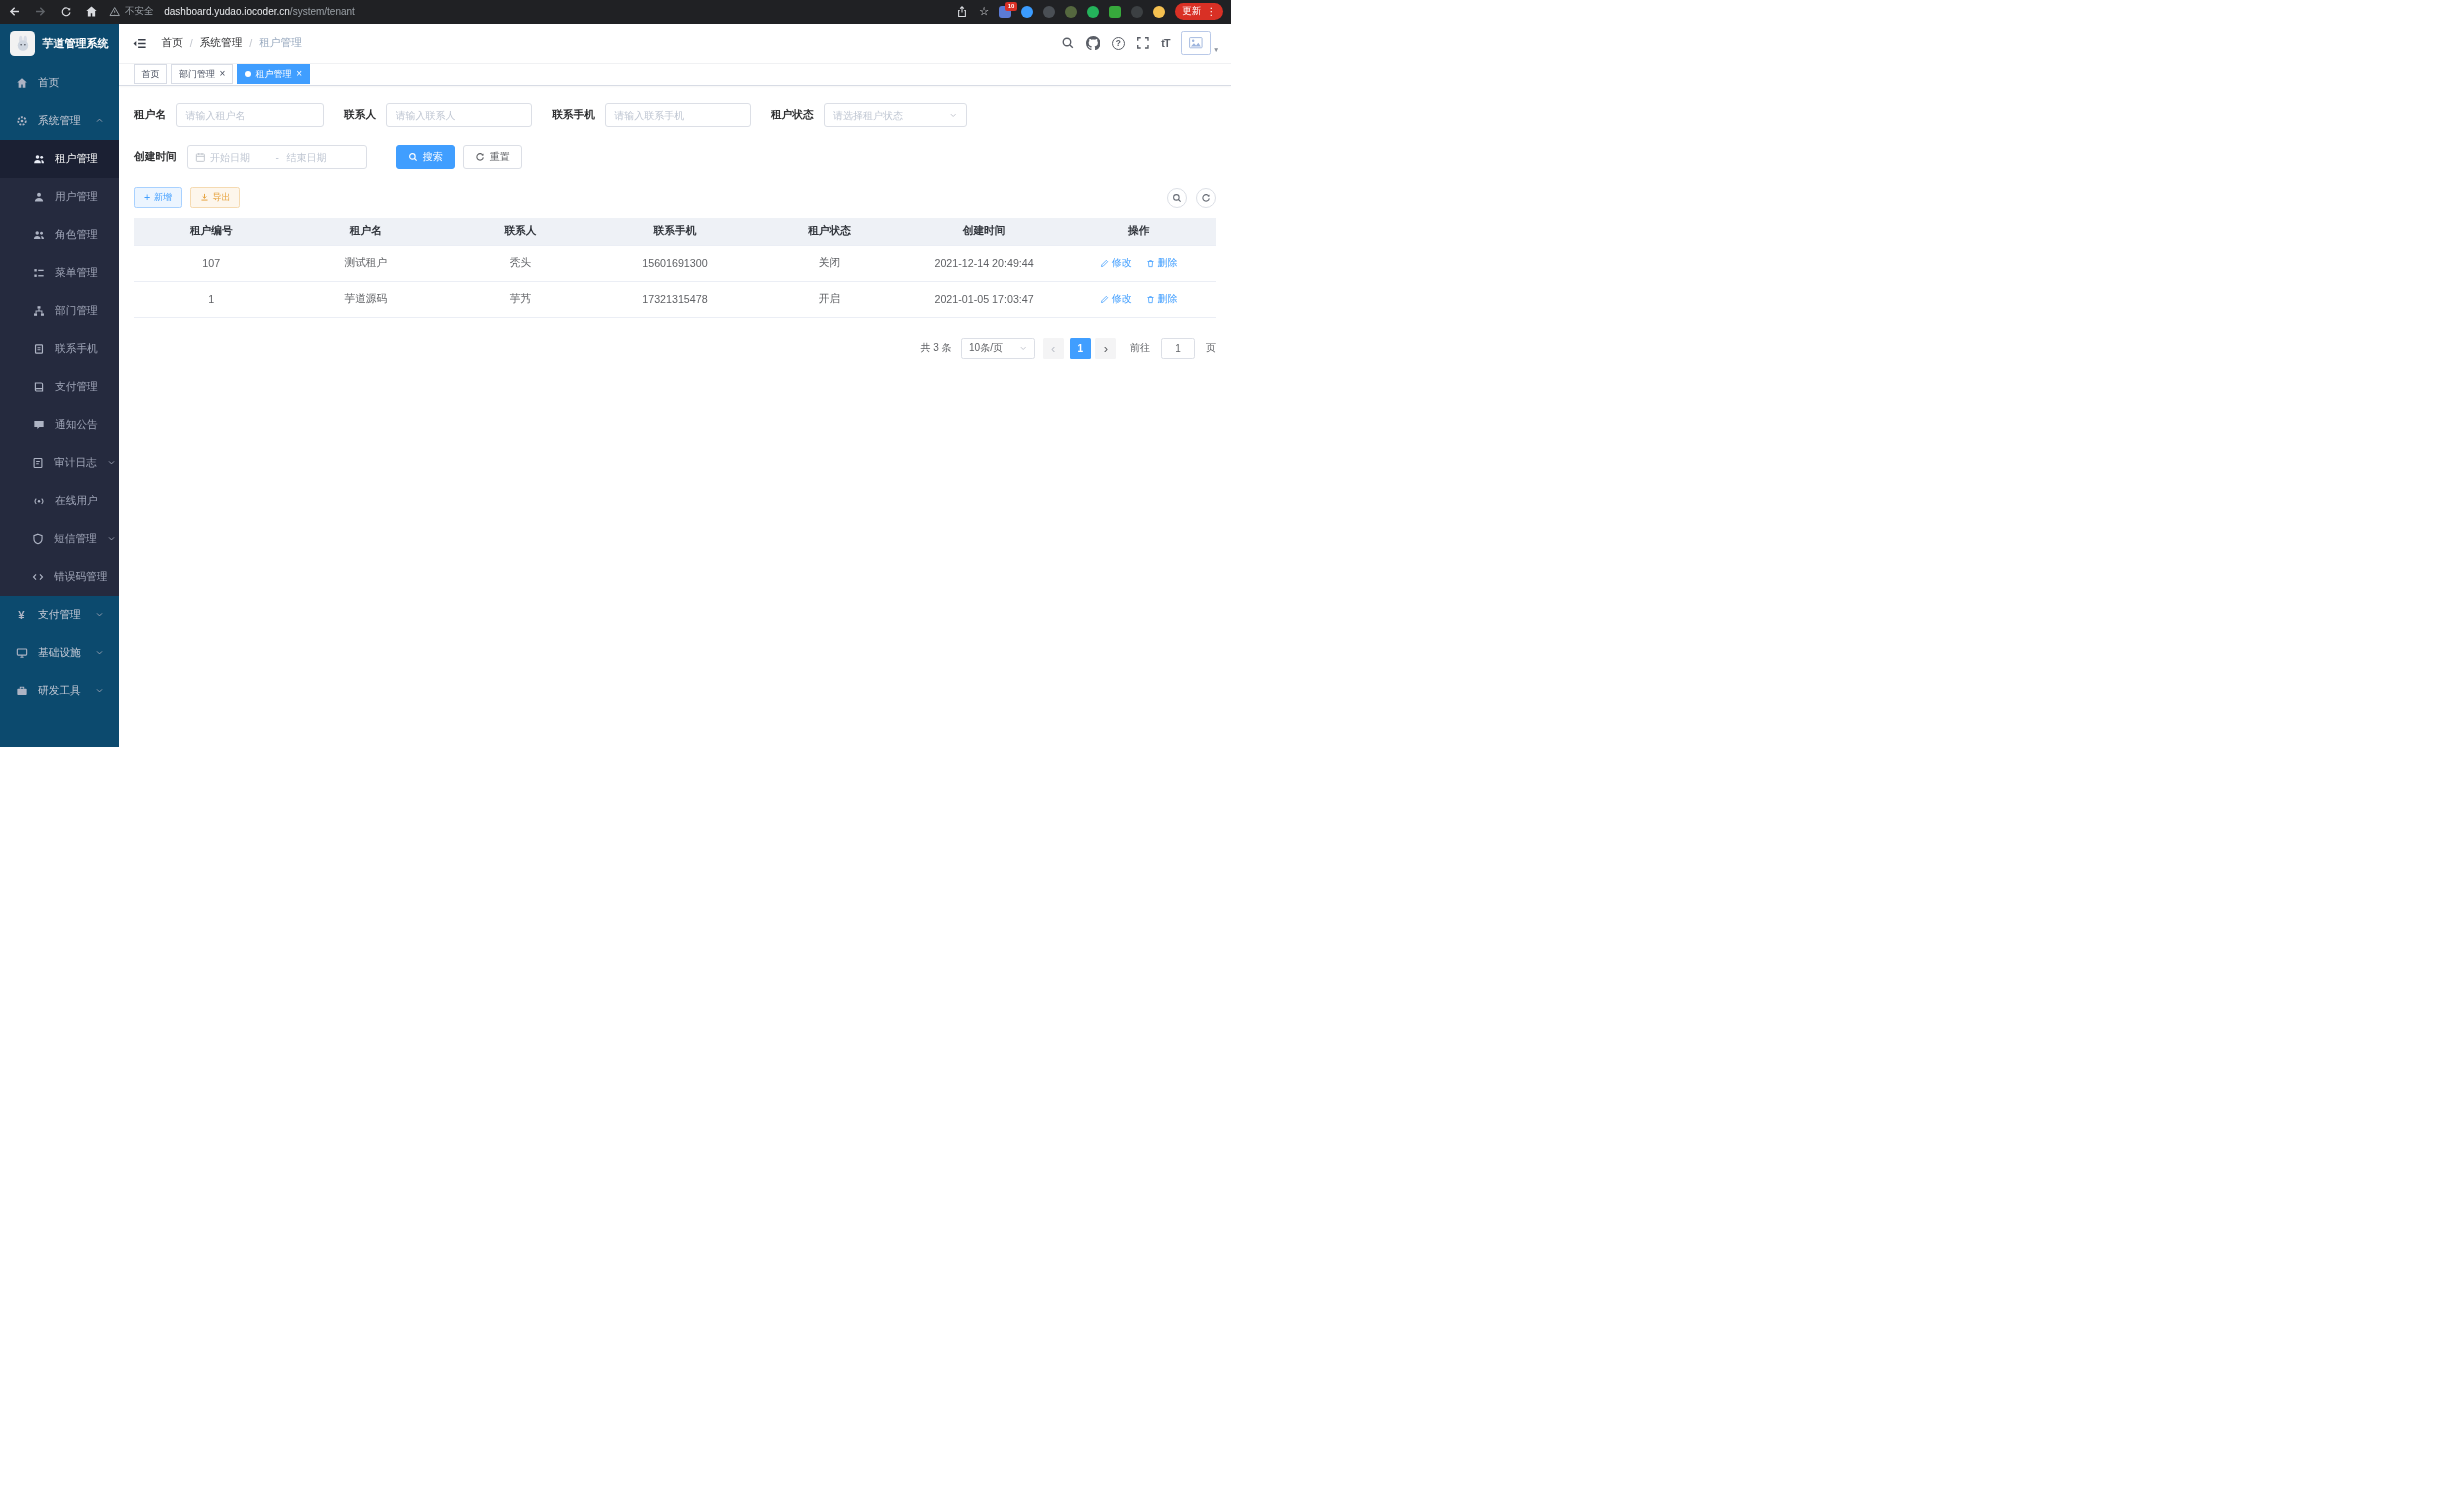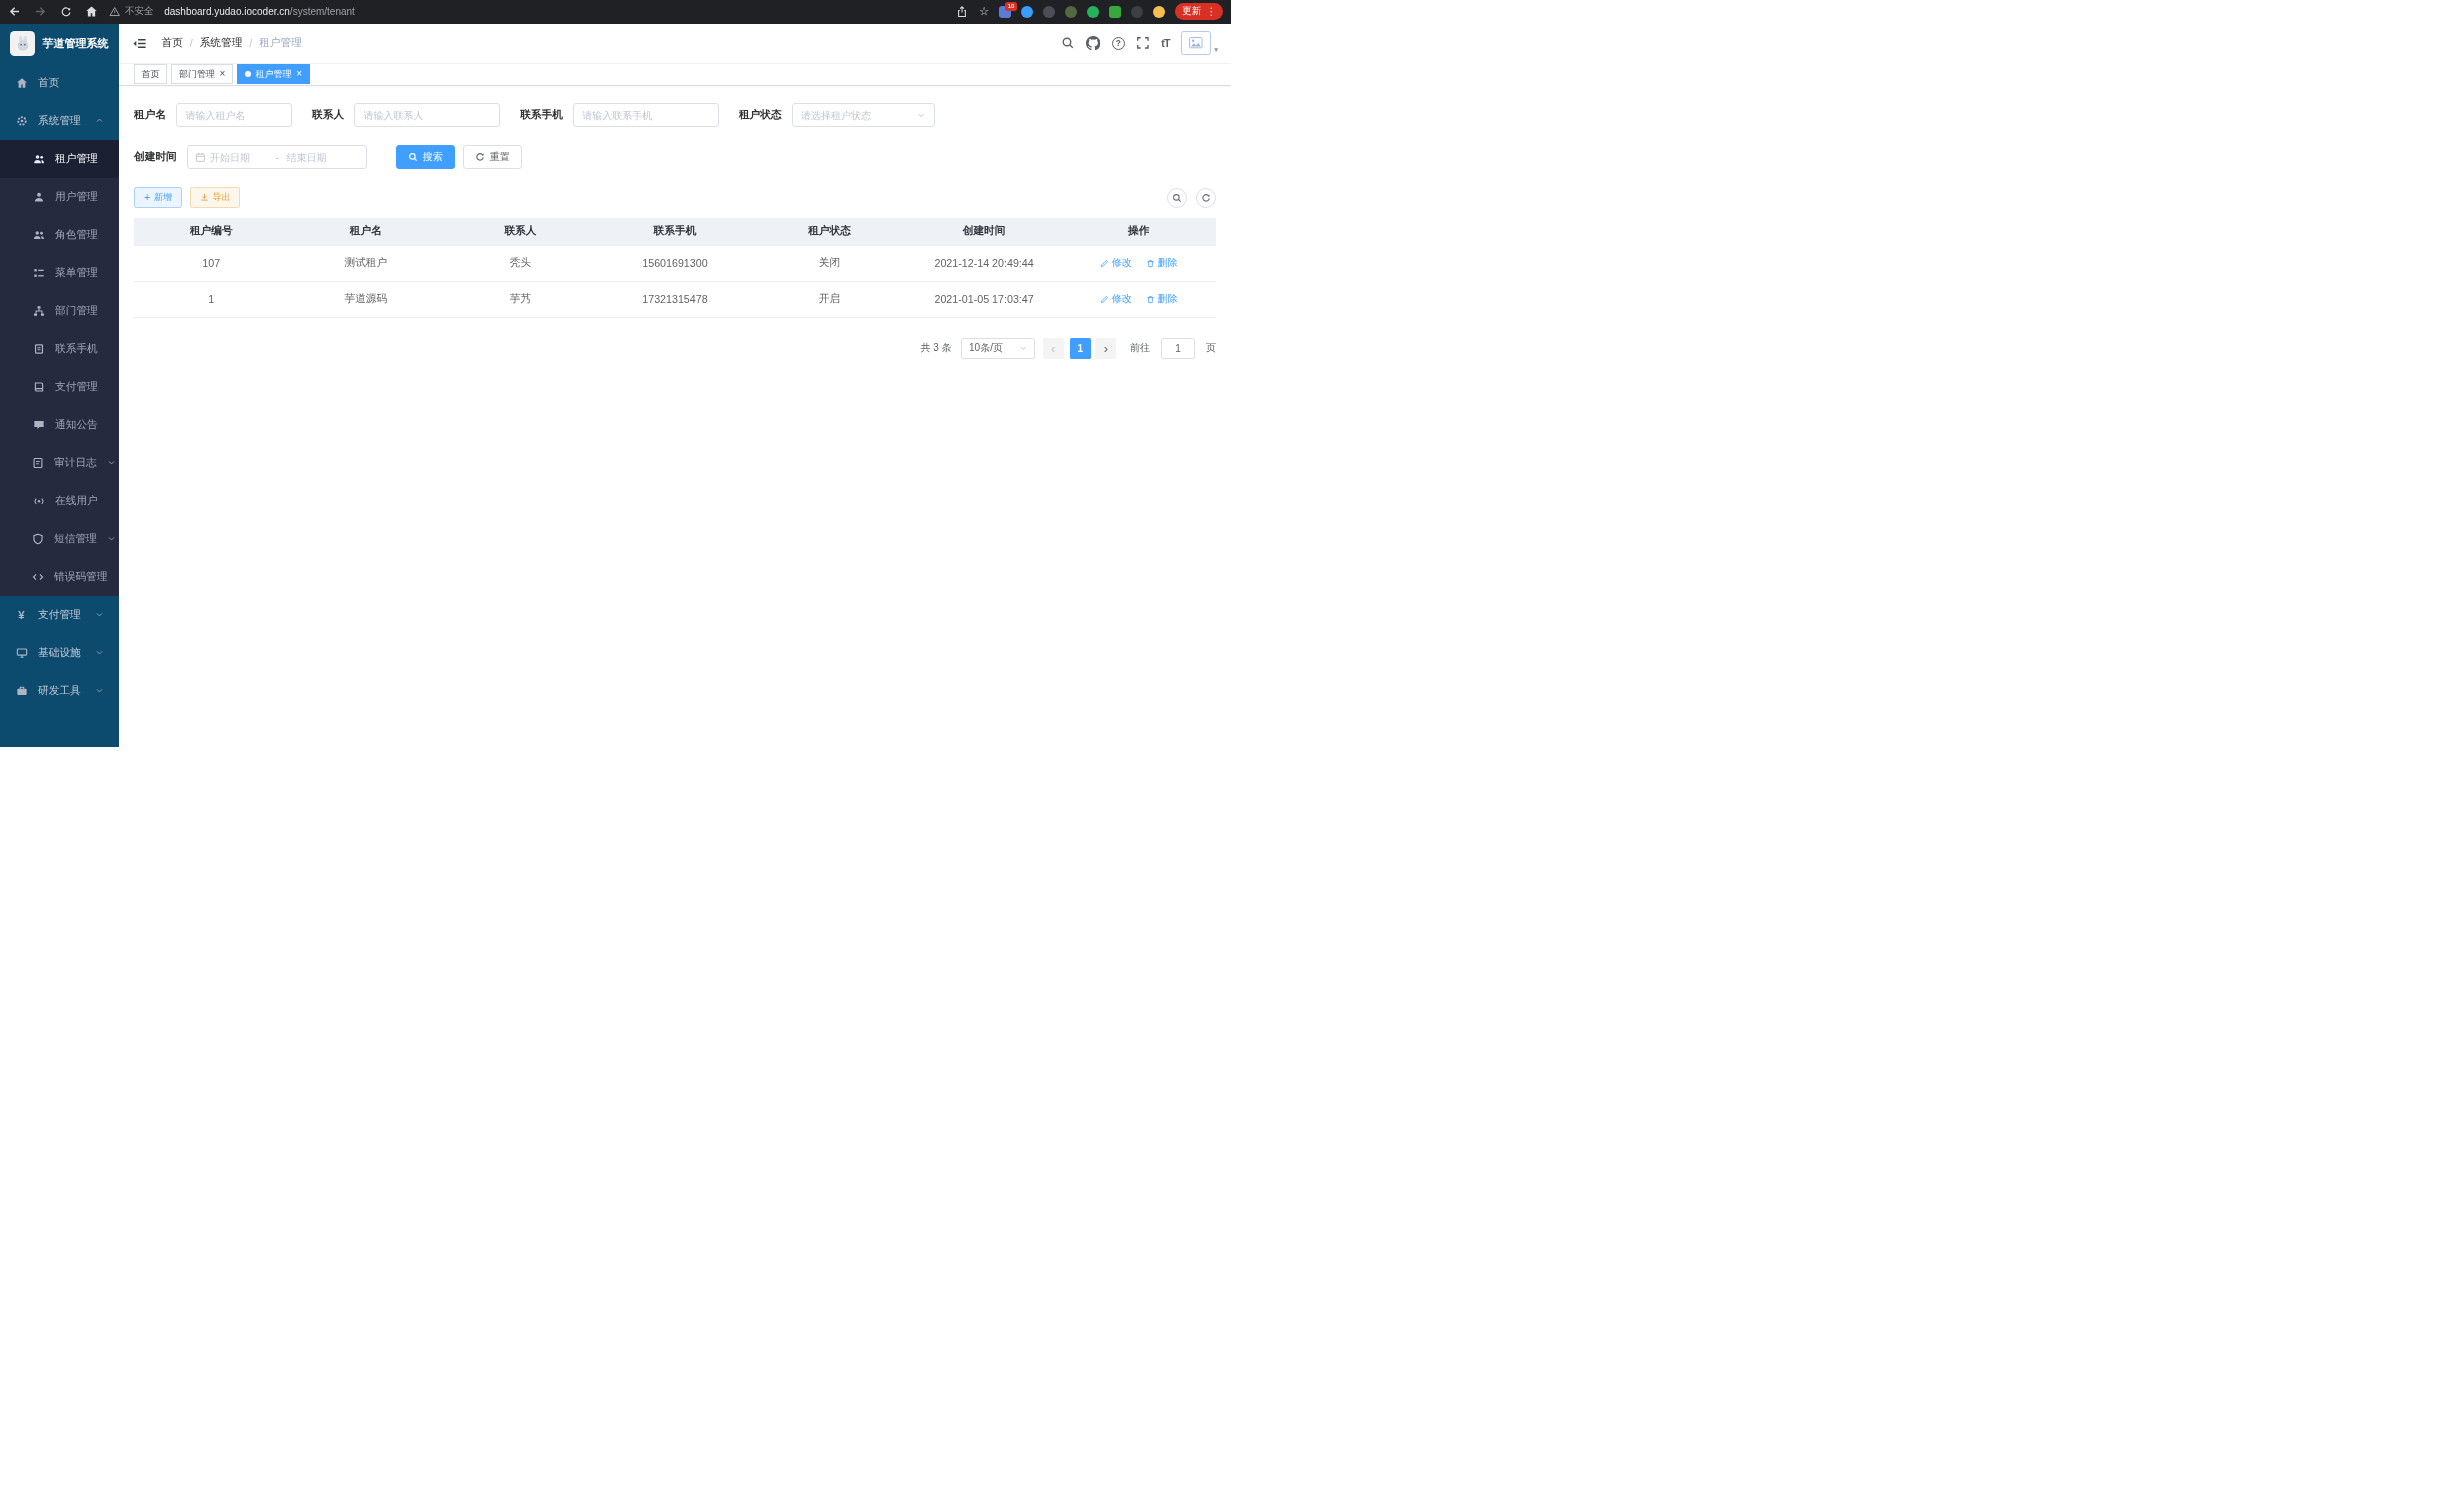--- a/index.html
+++ b/index.html
@@ -64,21 +64,21 @@
 
   
   .content{padding:17.5px 15px 0;flex:1;overflow:hidden}
   .filter-row{display:flex;align-items:center;margin-bottom:18px}
   .f-item{display:flex;align-items:center;margin-right:20px}
   .f-label{font-size:10.7px;font-weight:700;color:#303133;margin-right:10px;white-space:nowrap}
   .f-box{height:24px;border:0.8px solid #dcdfe6;border-radius:3px;background:#fff;display:flex;align-items:center;padding:0 8.4px;cursor:text}
   .f-box input{border:none;outline:none;width:100%;font:inherit;font-size:10px;color:#606266;background:transparent}
   .f-box input::placeholder{color:#bfc6d2}
   .f-box .caret{margin-left:4.6px;color:#c0c4cc;font-size:7.6px}
-  .w180{width:116px}.w192{width:146px}.w188{width:143px}
+  .w180{width:148px}.w192{width:146px}.w188{width:143px}
   .daterange{width:180px;padding:0 6.9px;gap:4.6px}
   .daterange input{text-align:left;width:58px}
   .daterange .d-sep{color:#bfc6d2;font-size:10px;padding:0 3px}
   .daterange .cal{color:#c0c4cc;flex-shrink:0}
 
   .btn{height:24px;border-radius:3px;font-size:10px;display:inline-flex;align-items:center;gap:4.6px;padding:0 11.4px;cursor:pointer;border:0.8px solid #dcdfe6;background:#fff;color:#606266;white-space:nowrap}
   .btn.primary{background:#409eff;border-color:#409eff;color:#fff}
   .btn.mini{height:21px;font-size:9px;padding:0 9px;border-radius:2.3px;gap:3.8px}
   .btn.plain-primary{background:#ecf5ff;border-color:#a8d1ff;color:#409eff}
   .btn.plain-warning{background:#fdf6ec;border-color:#f5dab1;color:#e6a23c}

